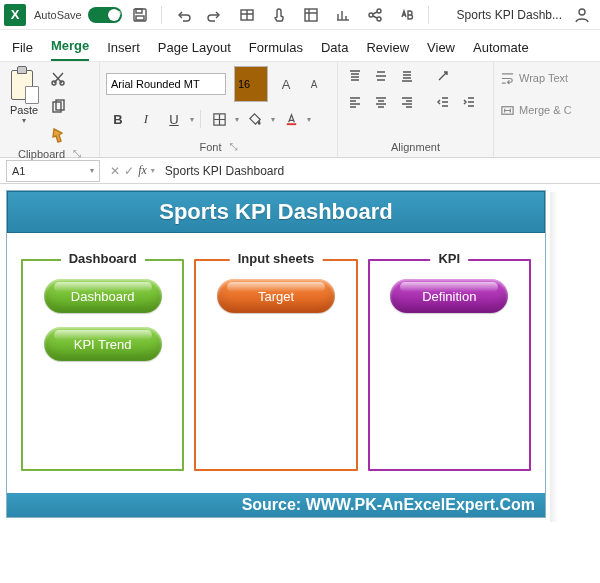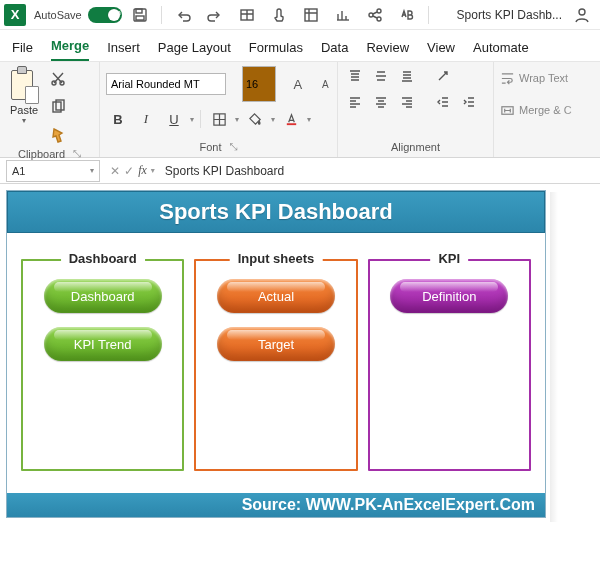--- a/index.html
+++ b/index.html
@@ -37,21 +37,21 @@
 .paste-icon { width: 30px; height: 38px; position: relative; }
 .paste-icon .board { position:absolute; left:2px; top:4px; width:22px; height:30px; border:1.6px solid #666; border-radius:2px; background:#fff7e0;}
 .paste-icon .clip { position:absolute; left:8px; top:0; width:10px; height:8px; border:1.4px solid #666; border-radius:2px 2px 0 0; background:#ccc;}
 .paste-icon .sheet { position:absolute; right:0; bottom:0; width:14px; height:18px; background:#fff; border:1.2px solid #888; border-radius:1px;}
 .paste-lbl { font-size: 11px; color: #333; }
 .mini-col { display: flex; flex-direction: column; gap: 6px; padding-top: 2px; }
 .mini { width: 24px; height: 22px; display: flex; align-items: center; justify-content: center; }
 .mini svg { width: 16px; height: 16px; stroke: #555; fill: none; stroke-width: 1.4; }
 
 .font-group { width: 238px; }
-.font-row1 { display: flex; gap: 16px; align-items: center; }
+.font-row1 { display: flex; gap: 8px; align-items: center; }
 .font-name { width: 120px; height: 22px; background: #fff; border: 1px solid #b7b7b7; font-size: 11px; padding: 0 4px; }
 .font-size { width: 34px; height: 36px; background: #a16207; border: 1px solid #b7b7b7; font-size: 11px; padding: 0 3px; }
 .aa { font-size: 13px; color: #555; width: 20px; text-align: center; }
 .aa.small { font-size: 10px; }
 .font-row2 { display: flex; gap: 4px; align-items: center; margin-top: 6px; }
 .fb { width: 24px; height: 22px; display: flex; align-items: center; justify-content: center; color: #444; font-size: 13px; }
 .fb.bold { font-weight: 700; }
 .fb.italic { font-style: italic; font-family: Georgia, serif; }
 .fb.under { text-decoration: underline; }
 .border-btn svg, .fill-btn svg, .color-btn svg { width:15px; height:15px; stroke:#555; fill:none; stroke-width:1.3;}
@@ -363,21 +363,20 @@
   <div class="dash-card">
     <div class="dash-title">Sports KPI Dashboard</div>
     <div class="panels" id="panels">
         <div class="panel green">
           <div class="legend">Dashboard</div>
           <div class="pill green">Dashboard</div>
           <div class="pill green">KPI Trend</div>
         </div>
         <div class="panel orange">
           <div class="legend">Input sheets</div>
-          <div class="pill orange">Actual</div>
           <div class="pill orange">Target</div>
         </div>
         <div class="panel purple">
           <div class="legend">KPI</div>
           <div class="pill purple">Definition</div>
         </div>
       </div>
     <div class="footer">Source: WWW.PK-AnExcelExpert.Com</div>
   </div>
   <div class="shadow-right"></div>

